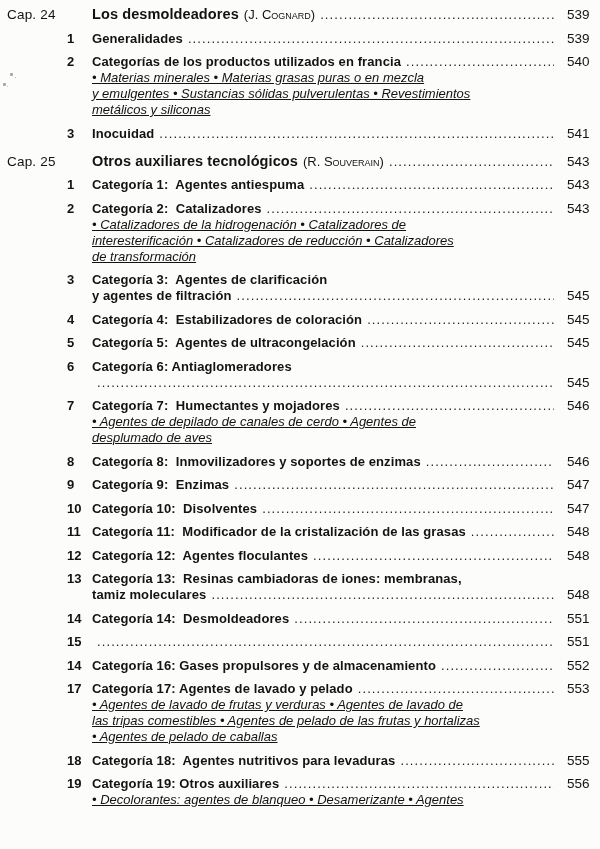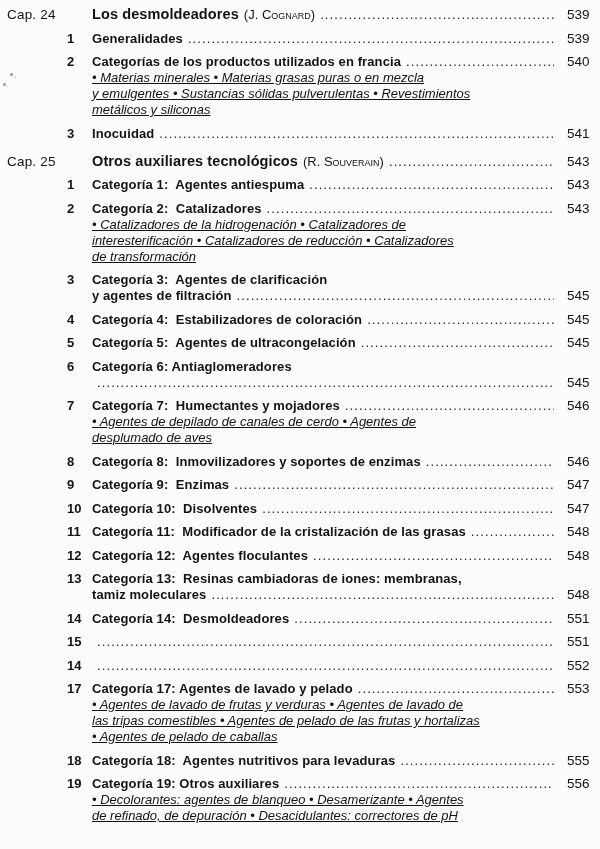--- a/index.html
+++ b/index.html
@@ -293,20 +293,21 @@
                 <span class="leader">........................................................................................................................................................................................................</span>
                 <span class="page-num">551</span>
               </div>
             </div>
   </div>
           <div class="entry-row">
     <div class="cap-label"></div>
     <div class="num-col">14</div>
     <div class="entry-body">
               <div class="line">
+                <span class="entry-title">Categoría 16: Gases propulsores y de almacenamiento</span>
                 <span class="leader">........................................................................................................................................................................................................</span>
                 <span class="page-num">552</span>
               </div>
             </div>
   </div>
           <div class="entry-row">
     <div class="cap-label"></div>
     <div class="num-col">17</div>
     <div class="entry-body">
               <div class="line">
@@ -333,20 +334,19 @@
           <div class="entry-row">
     <div class="cap-label"></div>
     <div class="num-col">19</div>
     <div class="entry-body">
               <div class="line">
                 <span class="entry-title">Categoría 19: Otros auxiliares</span>
                 <span class="leader">........................................................................................................................................................................................................</span>
                 <span class="page-num">556</span>
               </div>
               <div class="sub-line">• Decolorantes: agentes de blanqueo • Desamerizante • Agentes</div>
-              <div class="sub-line">de refinado, de depuración • Desacidulantes: correctores de pH</div>
             </div>
   </div>
         </div>
   </section>
     </main>
   <div class="footer">XXIV</div>
 </div>
 
 </body></html>

